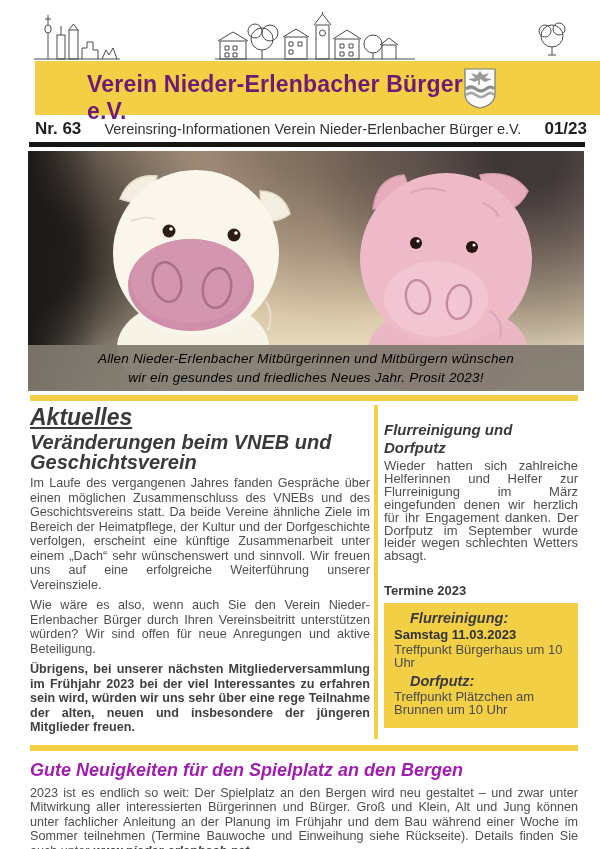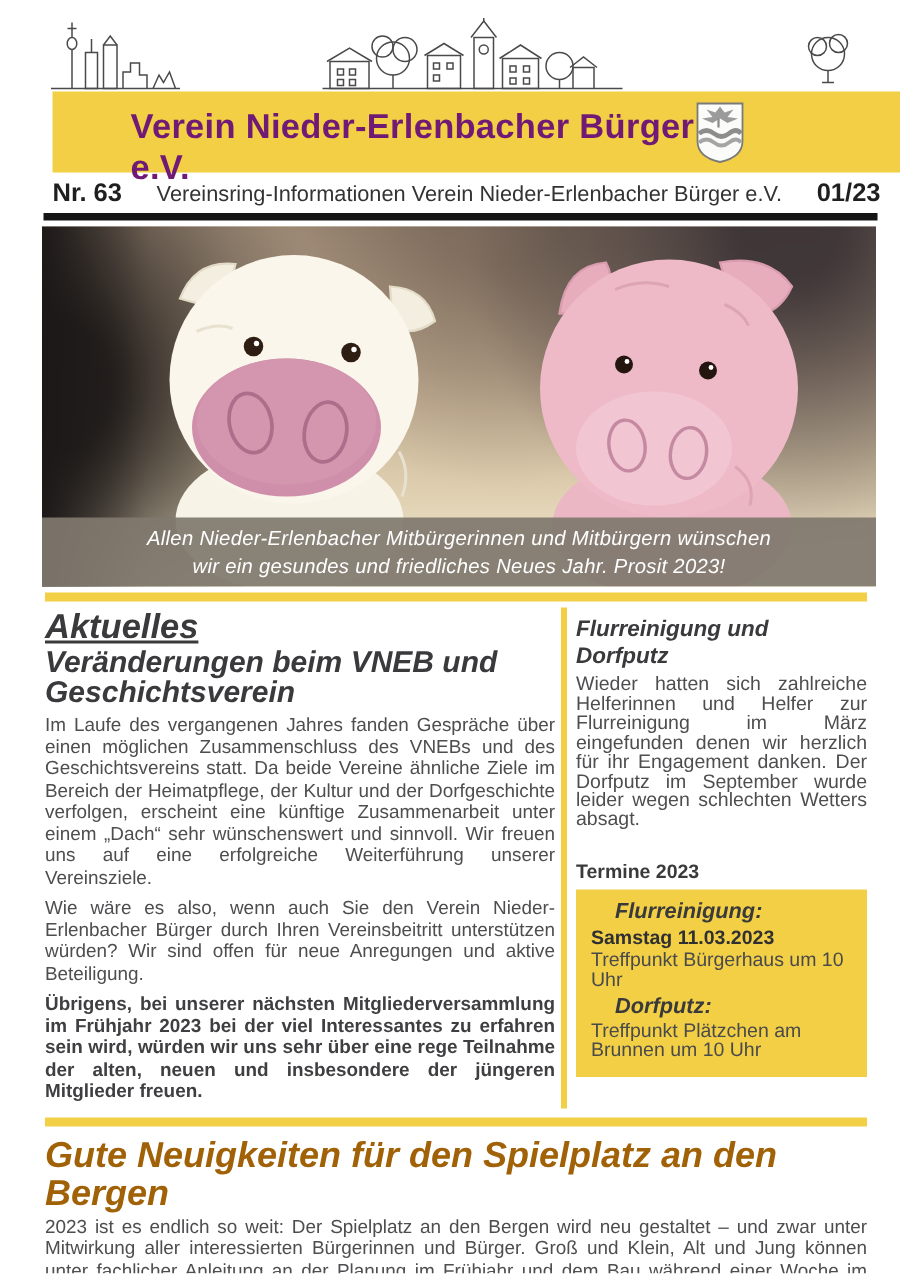--- a/index.html
+++ b/index.html
@@ -43,48 +43,48 @@
       radial-gradient(circle at 55% 0%, rgba(90,74,64,.55) 0 10%, rgba(90,74,64,0) 45%),
       radial-gradient(circle at 2% 45%, rgba(28,24,23,.95) 0 8%, rgba(28,24,23,0) 34%),
       linear-gradient(90deg, #211d1c 0 2.5%, rgba(33,29,28,0) 14%),
       linear-gradient(180deg,#a8937e 0%,#c3ae93 40%,#dccbac 68%,#eee3c8 88%,#f1e8cf 100%);
     filter:blur(5px);
   }
   .caption{
     position:absolute;left:0;right:0;bottom:0;height:46px;
     background:rgba(128,120,110,.93);
     display:flex;flex-direction:column;align-items:center;justify-content:center;
-    color:#ffffff;font-style:italic;font-size:13.5px;line-height:19px;letter-spacing:.2px;
+    color:#000000;font-style:italic;font-size:13.5px;line-height:19px;letter-spacing:.2px;
   }
 
   
   .ybar{margin-left:30px;width:548px;height:6px;background:#F2CF45;}
 
   
   .cols{display:flex;margin:0 0 0 30px;width:548px;}
   .main-col{width:340px;}
   .vdiv{width:4px;background:#F2CF45;margin:4px 6px 2px 4px;}
-  .side-col{width:194px;padding-top:8px;}
+  .side-col{width:194px;padding-top:18px;}
 
   h1.aktuelles{margin:3px 0 2px 0;font-size:23px;line-height:26px;font-style:italic;font-weight:bold;color:#3a3a3c;text-decoration:underline;}
   h2.sub{margin:2px 0 4px 0;font-size:20px;line-height:20px;font-style:italic;font-weight:bold;color:#3a3a3c;}
   .main-col p{margin:0 0 6px 0;font-size:12.6px;line-height:14.5px;text-align:justify;}
   .main-col p.bold{font-weight:bold;color:#3f3f42;}
 
   h3.side-title{margin:2px 0 3px 0;font-size:15px;line-height:18px;font-style:italic;font-weight:bold;color:#3a3a3c;}
   .side-col p.side-para{margin:0 0 20px 0;font-size:13px;line-height:12.9px;text-align:justify;}
   .termine{margin:0 0 5px 0;font-size:13px;font-weight:bold;color:#3a3a3c;}
   .event-box{background:#F2CF45;padding:7px 8px 8px 10px;}
   .ev-name{font-size:14.5px;font-weight:bold;font-style:italic;color:#3a3a3c;padding-left:16px;line-height:17px;}
   .ev-date{font-size:13px;font-weight:bold;color:#303032;line-height:16px;}
   .ev-place{font-size:13px;color:#4a4a4c;line-height:13px;margin-bottom:4px;}
 
   
   .section{margin:0 0 0 30px;width:548px;}
-  h2.big{margin:7px 0 3px 0;font-size:24px;line-height:25px;font-style:italic;font-weight:bold;color:#a16207;}
+  h2.big{margin:7px 0 3px 0;font-size:18px;line-height:25px;font-style:italic;font-weight:bold;color:#a21caf;}
   .section p{margin:0 0 7px 0;font-size:12.6px;line-height:14.6px;text-align:justify;}
   .link-bold{font-weight:bold;font-style:italic;color:#3f3f42;}
 
   svg{display:block;}
 </style>
 </head>
 <body>
 
 <div class="page">
 

